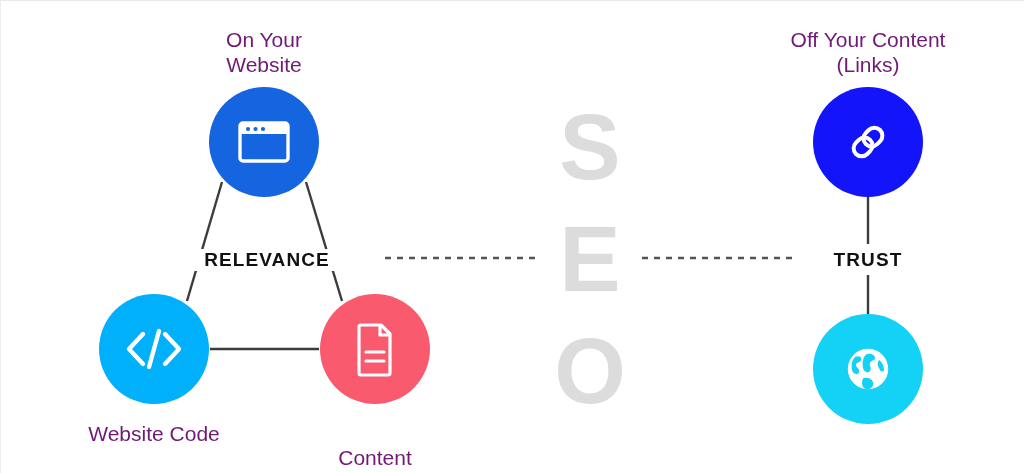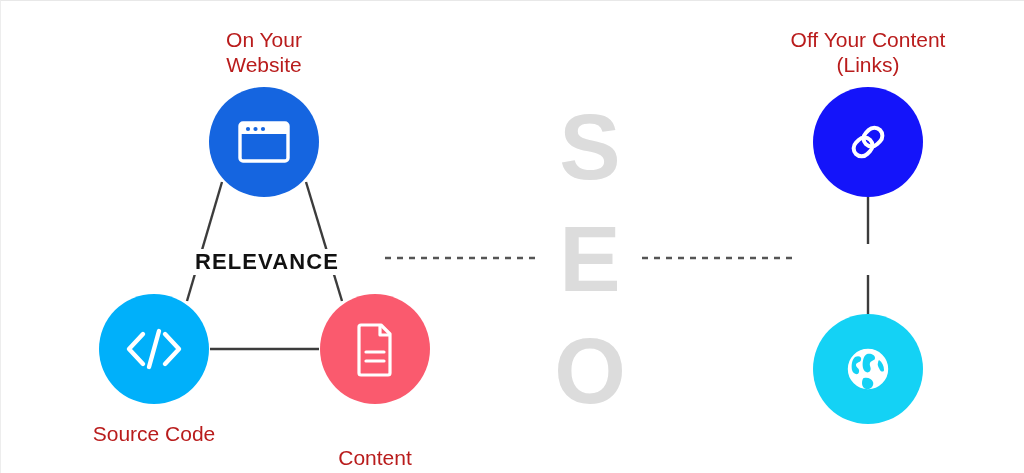--- a/index.html
+++ b/index.html
@@ -38,33 +38,33 @@
     border-radius: 50%;
     display: flex;
     align-items: center;
     justify-content: center;
   }
   .node svg { display: block; }
 
   
   .node-label {
     position: absolute;
-    color: #b91c1c;
+    color: #701a75;
     font-size: 21px;
     line-height: 25px;
     text-align: center;
     white-space: pre-line;
     font-family: "Liberation Sans", sans-serif;
   }
 
   
   .caption {
     position: absolute;
     color: #111111;
-    font-size: 22px;
+    font-size: 19px;
     font-weight: bold;
     letter-spacing: 1.1px;
     text-align: center;
     background: #ffffff;
     font-family: "Liberation Sans", sans-serif;
   }
 
   
   .seo-letter {
     position: absolute;
@@ -119,21 +119,21 @@
 
   <div class="node" style="left:98px; top:293px; width:110px; height:110px; background:#00B0FA;">
     <span>
       <svg width="62" height="46" viewBox="0 0 62 46">
         <path d="M20 8 L6 23 L20 38" fill="none" stroke="#ffffff" stroke-width="4.4" stroke-linecap="round" stroke-linejoin="round"></path>
         <path d="M42 8 L56 23 L42 38" fill="none" stroke="#ffffff" stroke-width="4.4" stroke-linecap="round" stroke-linejoin="round"></path>
         <path d="M36 5 L26 41" fill="none" stroke="#ffffff" stroke-width="4.4" stroke-linecap="round"></path>
       </svg>
     </span>
   </div>
-  <div class="node-label" style="left:73px; top:420px; width:160px;">Source Code</div>
+  <div class="node-label" style="left:73px; top:420px; width:160px;">Website Code</div>
 
   <div class="node" style="left:319px; top:293px; width:110px; height:110px; background:#FA5A6E;">
     <span>
       <svg width="46" height="56" viewBox="0 0 46 56">
         <path d="M9 4 h20 l9 9 v39 a2 2 0 0 1 -2 2 h-27 a2 2 0 0 1 -2 -2 v-46 a2 2 0 0 1 2 -2 z" fill="none" stroke="#ffffff" stroke-width="3.2" stroke-linejoin="round"></path>
         <path d="M28 4 v10 h10" fill="none" stroke="#ffffff" stroke-width="3.2" stroke-linejoin="round"></path>
         <line x1="14" y1="31" x2="32" y2="31" stroke="#ffffff" stroke-width="3.2" stroke-linecap="round"></line>
         <line x1="14" y1="40" x2="32" y2="40" stroke="#ffffff" stroke-width="3.2" stroke-linecap="round"></line>
       </svg>
     </span>
@@ -164,14 +164,15 @@
           <path d="M13 14 c4 -2 7 0 6 3 c-1 3 -5 2 -5 5 c0 3 4 3 3 7 c-1 4 -6 2 -7 -2 c-1 -5 0 -10 3 -13 z"></path>
           <path d="M25 11 c4 -1 8 1 8 4 c0 3 -4 2 -5 5 c-1 3 2 5 0 8 c-2 3 -6 1 -7 -3 c-1 -5 0 -12 4 -14 z"></path>
           <path d="M37 17 c3 2 5 6 5 10 c0 2 -3 2 -4 0 c-1 -2 -3 -5 -2 -7 c0 -2 1 -3 1 -3 z"></path>
           <path d="M22 35 c4 -1 8 1 9 4 c1 3 -1 6 -4 7 c-4 1 -7 -2 -7 -6 c0 -3 1 -5 2 -5 z"></path>
         </g>
         <circle cx="26" cy="26" r="21" fill="none" stroke="#14D2F5" stroke-width="1.6"></circle>
       </svg>
     </span>
   </div>
 
+  <div class="caption" style="left:807px; top:248px; width:120px;">TRUST</div>
 
 </div>
 
 </body></html>

